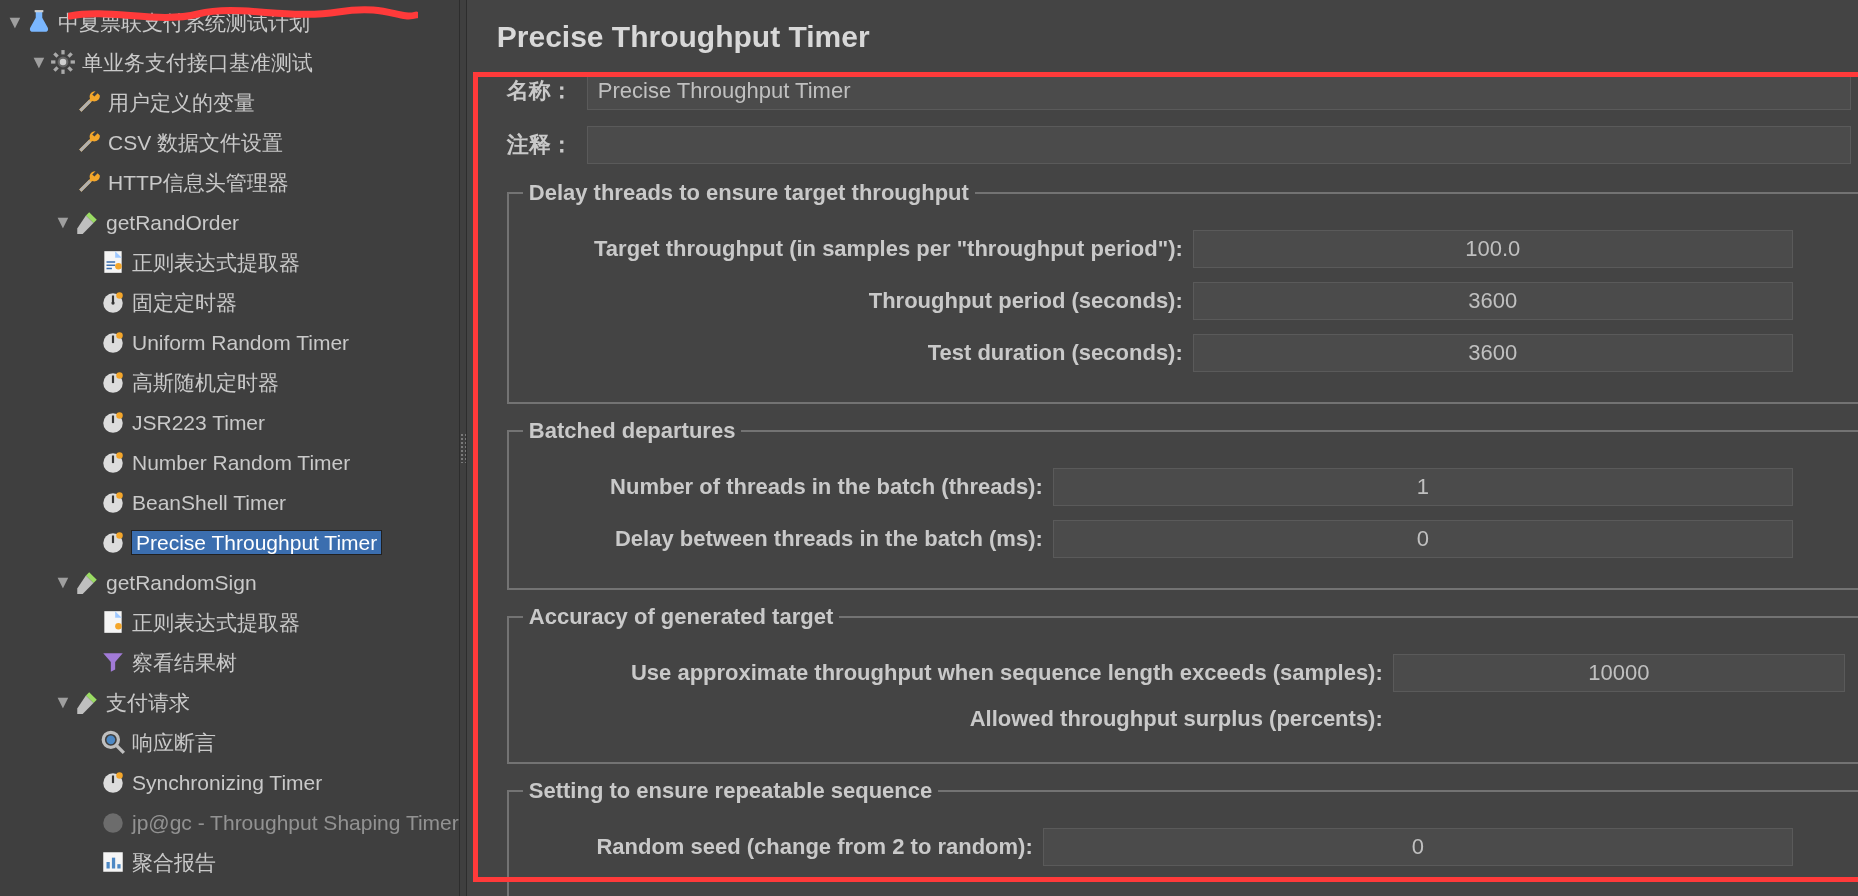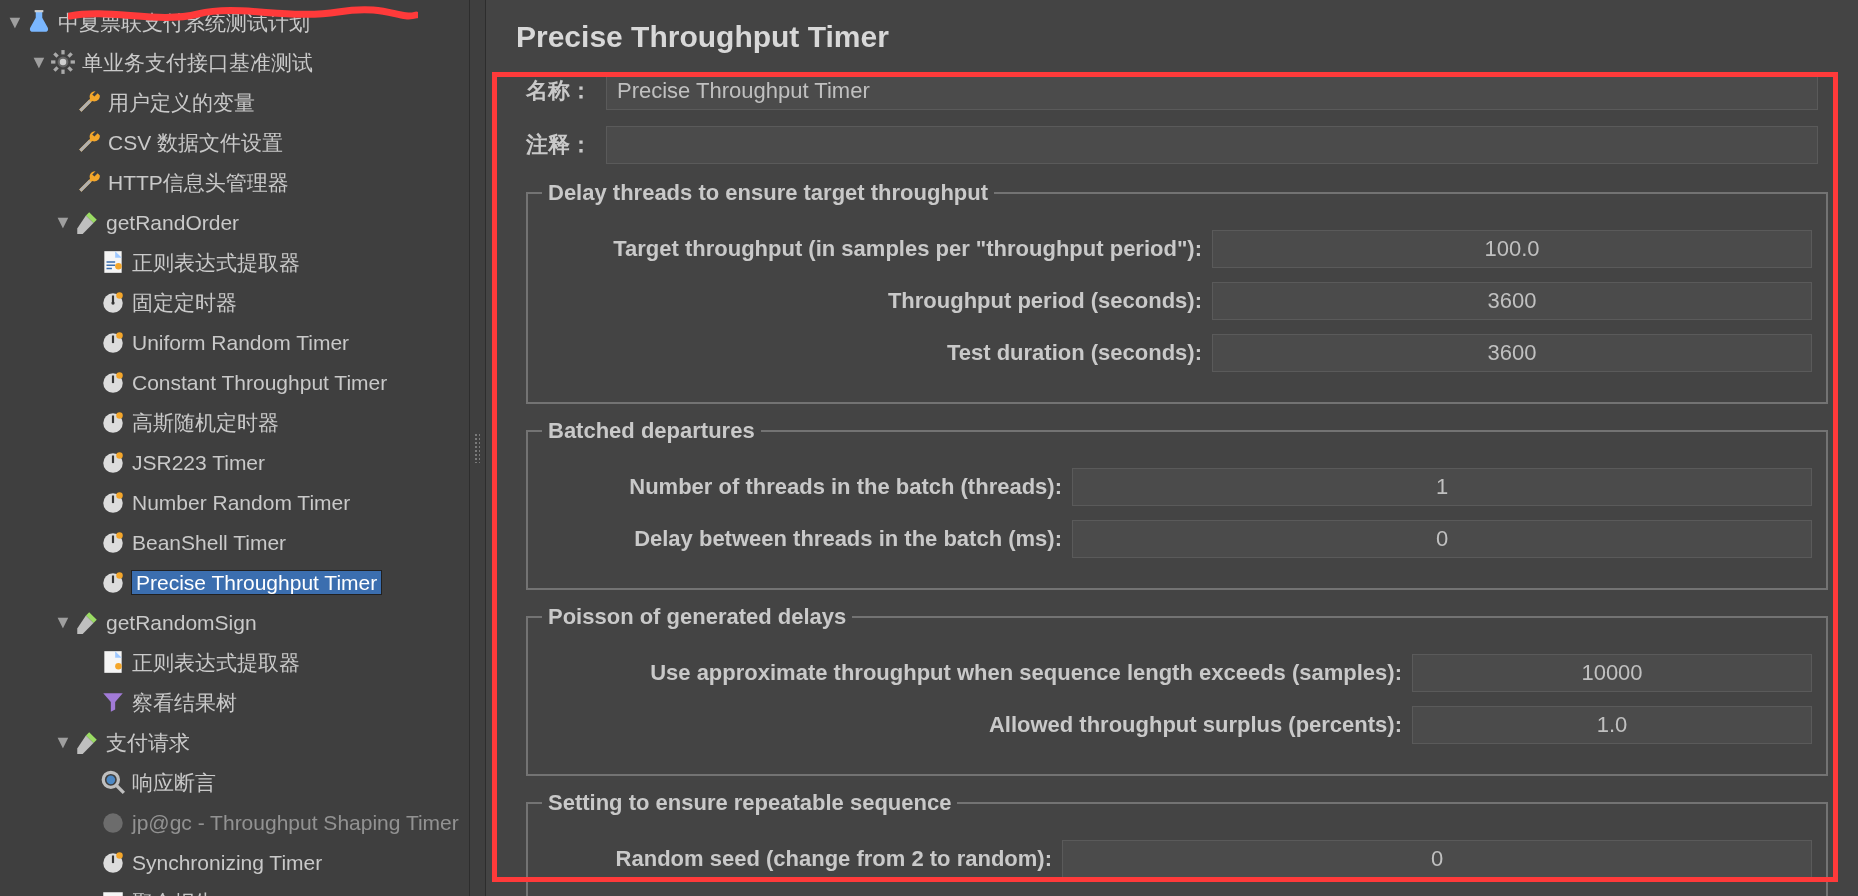--- a/index.html
+++ b/index.html
@@ -128,21 +128,21 @@
     color:#c0c0c0; font-size:22px;
     height: 38px; padding: 2px 10px; text-align: center;
   }
 
   
   .g1 .plabel { width: 670px; }
   .g1 input   { width: 600px; }
   .g2 .plabel { width: 530px; text-align: right; }
   .g2 input   { width: 740px; }
   .g3 .plabel { width: 870px; }
-  .g3 input   { width: 400px; }
+  .g3 input   { width: 452px; }
   .g4 .plabel { width: 520px; }
   .g4 input   { width: 750px; }
 </style>
 </head>
 <body>
 
 <div class="tree-pane" style="position:relative;">
   <div class="scribble">
     <svg viewBox="0 0 350 20">
         <path d="M2 10 C 40 2, 90 18, 130 8 S 220 14, 270 6 S 330 14, 348 9" stroke="#ff3a3a" stroke-width="7" fill="none" stroke-linecap="round"></path>
@@ -263,31 +263,20 @@
   </div>
   <div class="tree-row">
     <span class="indent" style="width:100px"></span>
     <span class="ico">
         <svg viewBox="0 0 24 24">
           <circle cx="12" cy="13" r="9" fill="#dcdcdc"></circle>
           <path d="M12 13V6" stroke="#333" stroke-width="2"></path>
           <circle cx="18" cy="6" r="3" fill="#f4a62a"></circle>
         </svg>
       </span>
-    <span class="label-box">Constant Throughput Timer</span>
-  </div>
-  <div class="tree-row">
-    <span class="indent" style="width:100px"></span>
-    <span class="ico">
-        <svg viewBox="0 0 24 24">
-          <circle cx="12" cy="13" r="9" fill="#dcdcdc"></circle>
-          <path d="M12 13V6" stroke="#333" stroke-width="2"></path>
-          <circle cx="18" cy="6" r="3" fill="#f4a62a"></circle>
-        </svg>
-      </span>
     <span class="label-box">高斯随机定时器</span>
   </div>
   <div class="tree-row">
     <span class="indent" style="width:100px"></span>
     <span class="ico">
         <svg viewBox="0 0 24 24">
           <circle cx="12" cy="13" r="9" fill="#dcdcdc"></circle>
           <path d="M12 13V6" stroke="#333" stroke-width="2"></path>
           <circle cx="18" cy="6" r="3" fill="#f4a62a"></circle>
         </svg>
@@ -375,39 +364,39 @@
     <span class="indent" style="width:100px"></span>
     <span class="ico">
       <svg viewBox="0 0 24 24">
           <circle cx="10" cy="10" r="7" fill="none" stroke="#bfbfbf" stroke-width="3"></circle>
           <line x1="15" y1="15" x2="22" y2="22" stroke="#bfbfbf" stroke-width="3"></line>
           <circle cx="10" cy="10" r="4" fill="#4d88c4"></circle>
         </svg>
     </span>
     <span class="label-box">响应断言</span>
   </div>
+  <div class="tree-row">
+    <span class="indent" style="width:100px"></span>
+    <span class="ico">
+        <svg viewBox="0 0 24 24">
+          <circle cx="12" cy="13" r="9" fill="#dcdcdc"></circle>
+          <path d="M12 13V6" stroke="#333" stroke-width="2"></path>
+          <circle cx="18" cy="6" r="3" fill="#f4a62a"></circle>
+        </svg>
+      </span>
+    <span class="label-box">Synchronizing Timer</span>
+  </div>
   <div class="tree-row" style="opacity:0.6">
     <span class="indent" style="width:100px"></span>
     <span class="ico">
         <svg viewBox="0 0 24 24">
           <circle cx="12" cy="13" r="9" fill="#8a8a8a"></circle>
         </svg>
       </span>
     <span class="label-box">jp@gc - Throughput Shaping Timer</span>
-  </div>
-  <div class="tree-row">
-    <span class="indent" style="width:100px"></span>
-    <span class="ico">
-        <svg viewBox="0 0 24 24">
-          <circle cx="12" cy="13" r="9" fill="#dcdcdc"></circle>
-          <path d="M12 13V6" stroke="#333" stroke-width="2"></path>
-          <circle cx="18" cy="6" r="3" fill="#f4a62a"></circle>
-        </svg>
-      </span>
-    <span class="label-box">Synchronizing Timer</span>
   </div>
   <div class="tree-row">
     <span class="indent" style="width:100px"></span>
     <span class="ico">
       <svg viewBox="0 0 24 24">
           <rect x="3" y="3" width="18" height="18" fill="#f5f5f5"></rect>
           <rect x="6" y="12" width="3" height="6" fill="#4d88c4"></rect>
           <rect x="11" y="8" width="3" height="10" fill="#4d88c4"></rect>
           <rect x="16" y="14" width="3" height="4" fill="#4d88c4"></rect>
         </svg>
@@ -457,28 +446,27 @@
       <span class="plabel">Number of threads in the batch (threads):</span>
       <input value="1" style="">
     </div>
     <div class="param-row">
       <span class="plabel">Delay between threads in the batch (ms):</span>
       <input value="0" style="">
     </div>
   </fieldset>
 
   <fieldset class="g3">
-    <legend>Poisson of generated delays</legend>
+    <legend>Accuracy of generated target</legend>
     <div class="param-row">
       <span class="plabel">Use approximate throughput when sequence length exceeds (samples):</span>
       <input value="10000" style="">
     </div>
     <div class="param-row">
       <span class="plabel">Allowed throughput surplus (percents):</span>
-      <input value="1.0" style="">
     </div>
   </fieldset>
 
   <fieldset class="g4">
     <legend>Setting to ensure repeatable sequence</legend>
     <div class="param-row">
       <span class="plabel">Random seed (change from 2 to random):</span>
       <input value="0" style="">
     </div>
   </fieldset>

